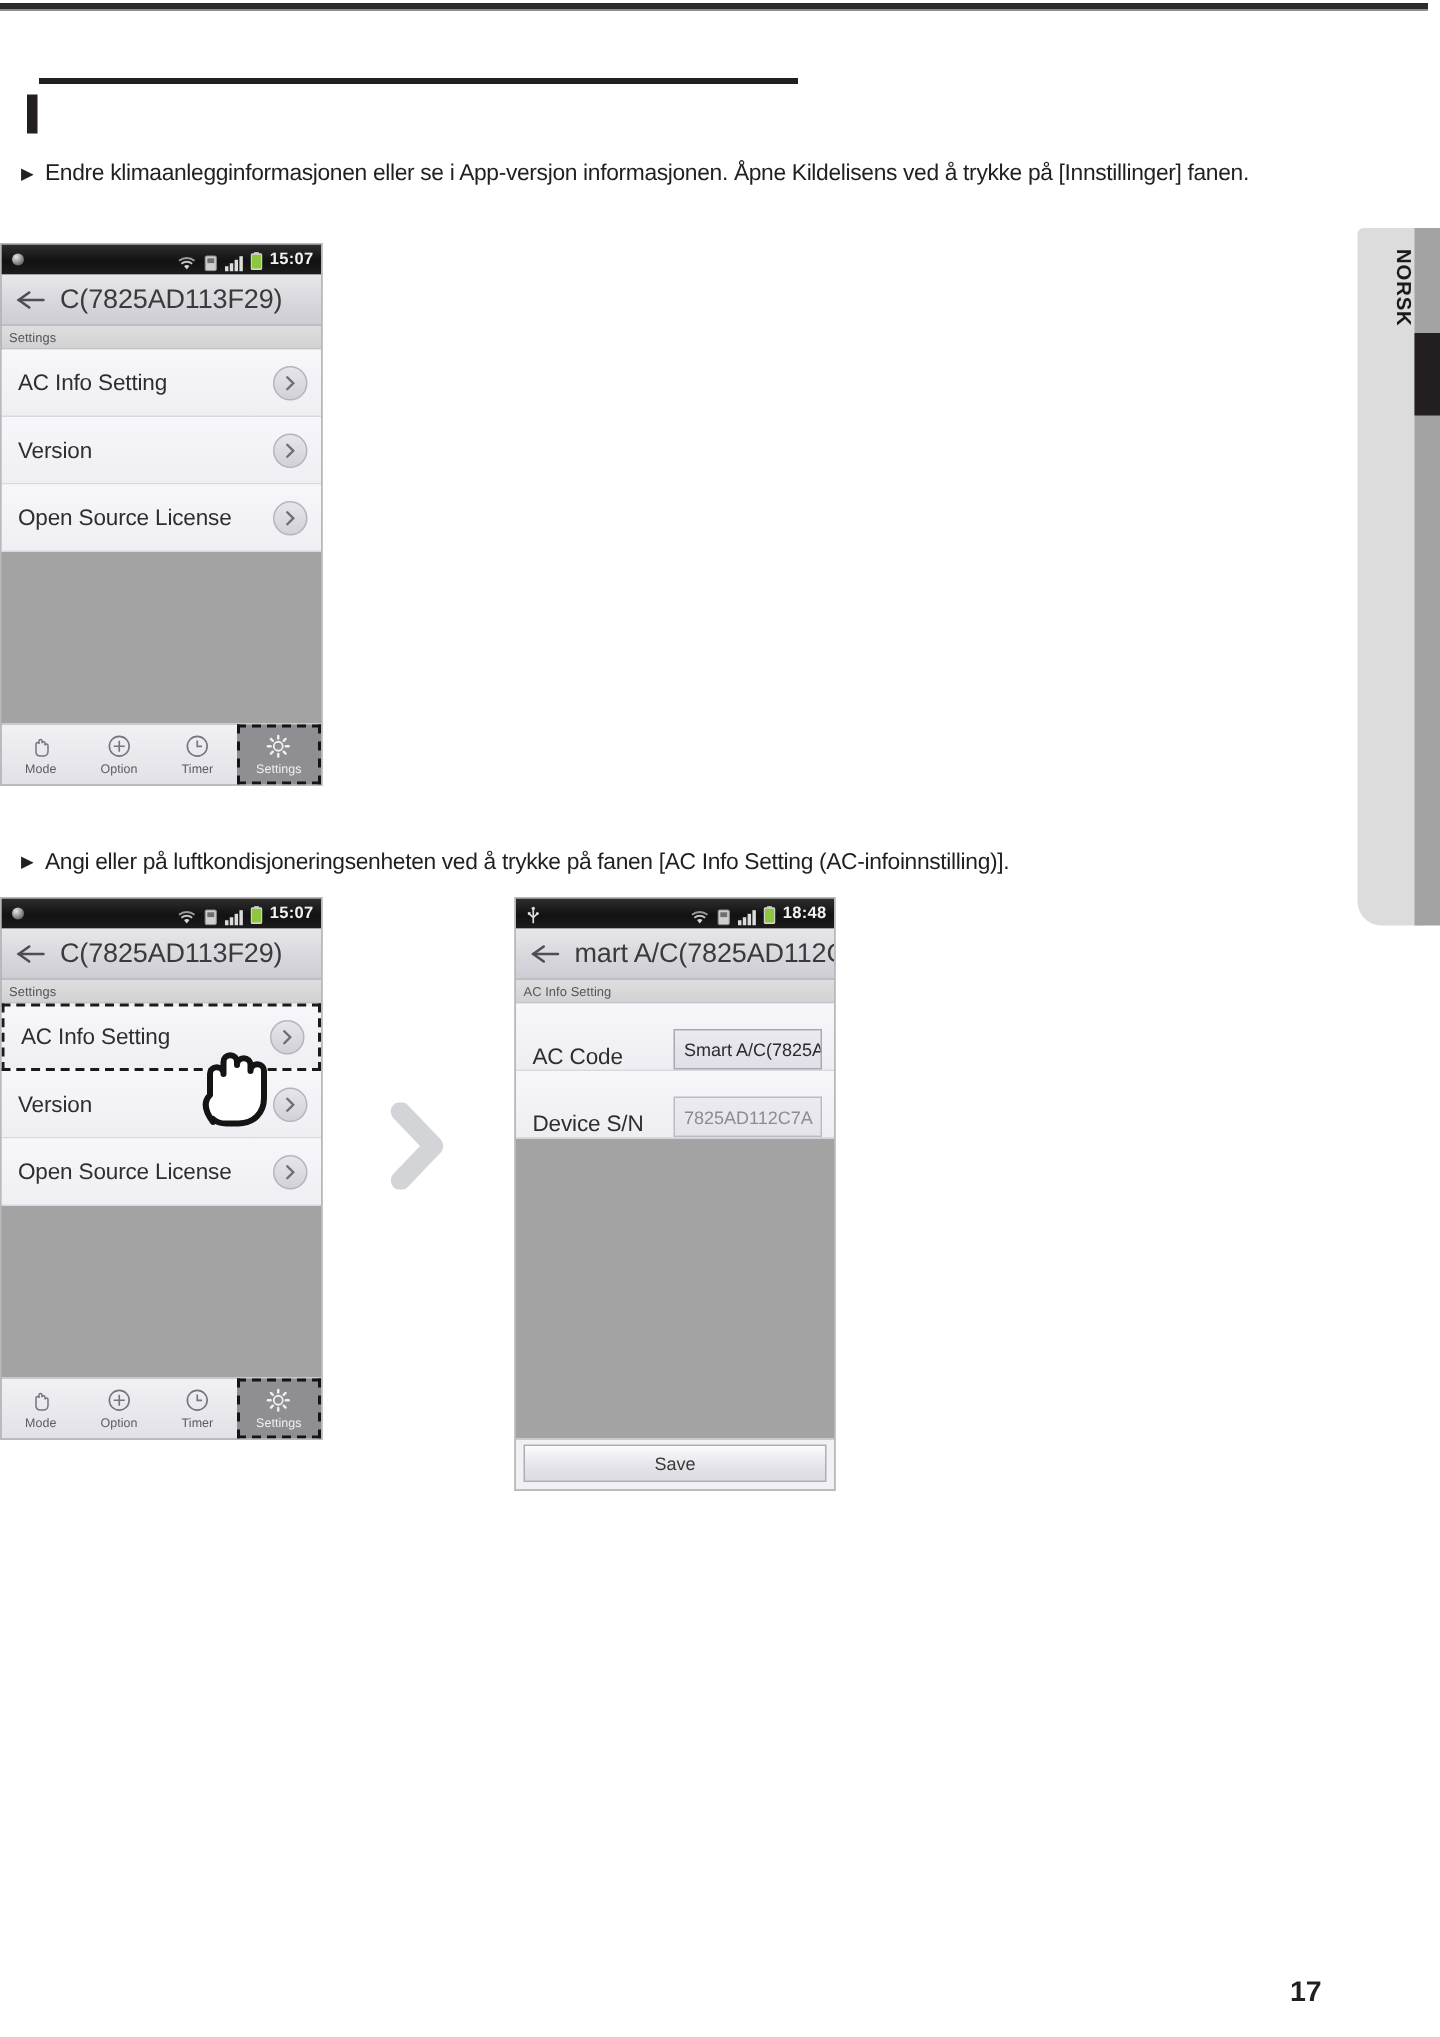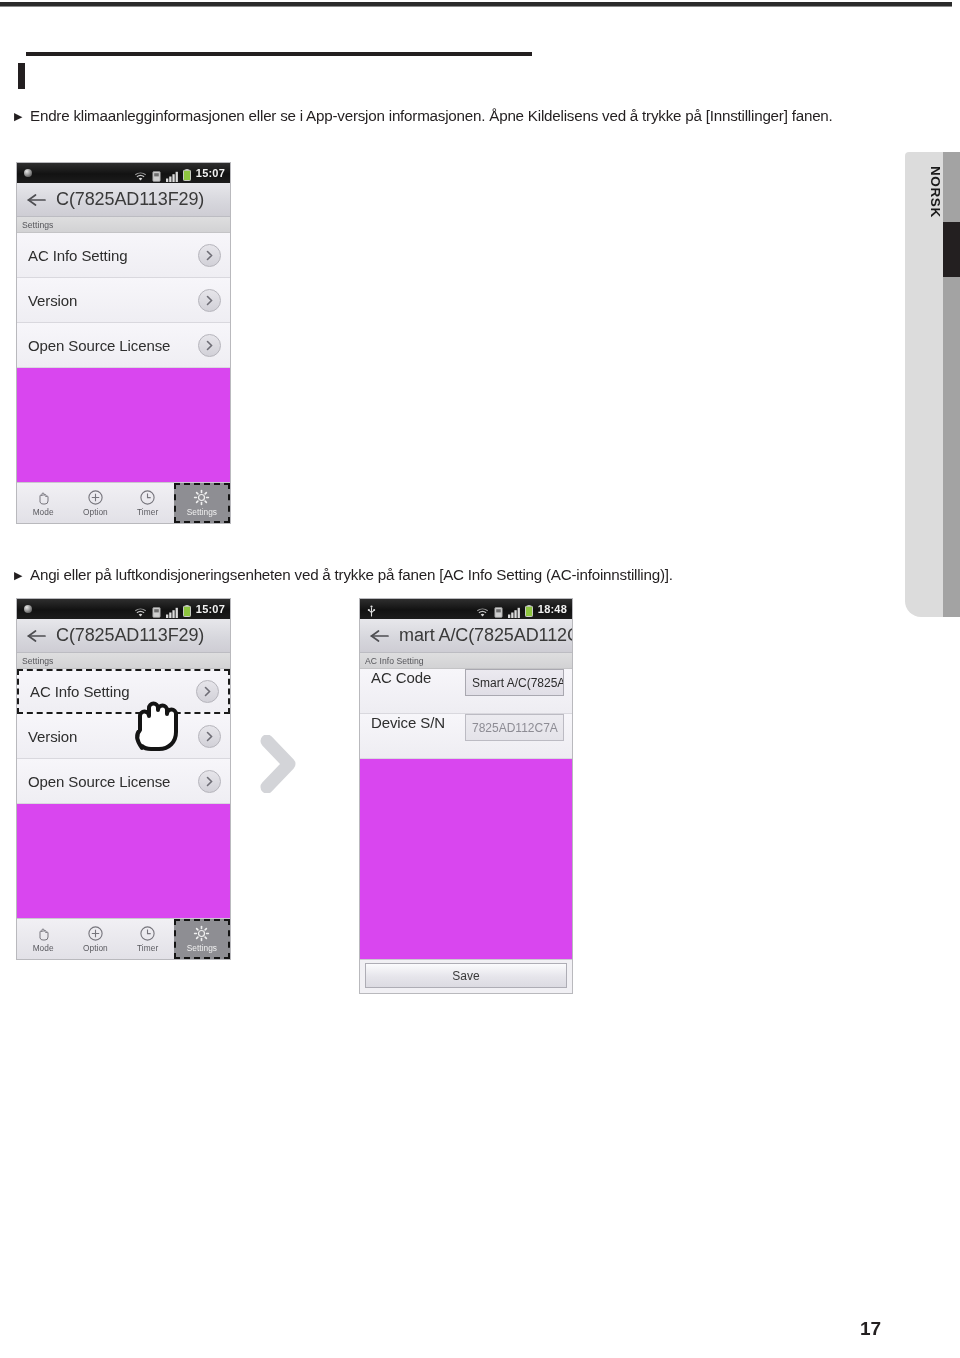--- a/index.html
+++ b/index.html
@@ -119,24 +119,23 @@
     position: absolute;
     left: 860px; top: 1318px;
     font-size: 19px;
     font-weight: bold;
     color: #231f20;
   }
 
   
   .phone {
     position: absolute;
-    background: #d946ef;
+    background: #a3a3a3;
     border: 1px solid #b9b9bd;
     overflow: hidden;
-    margin-left: 16px;
   }
   #phone-a { left: 0px;   top: 162px; width: 215px; height: 362px; }
   #phone-b { left: 0px;   top: 598px; width: 215px; height: 362px; }
   #phone-c { left: 343px; top: 598px; width: 214px; height: 396px; }
 
   
   .statusbar {
     position: relative;
     height: 20px;
     background: linear-gradient(#2e2e2e, #121212 55%, #1c1c1c);
@@ -261,21 +260,21 @@
   .tab.selected {
     background: #8e8e93;
     border: 2px dashed #141414;
   }
   .tab.selected .tab-label { color: #f0f0f0; }
 
   
   .form-row {
     height: 45px;
     display: flex;
-    align-items: flex-start;
+    align-items: flex-end;
     padding: 0 8px 0 11px;
     background: linear-gradient(#f7f6fa, #eeedf2);
     border-bottom: 1px solid #d9d8de;
   }
   .form-label {
     font-size: 15px;
     color: #2e2e2e;
     width: 94px;
     flex: 0 0 auto;
     letter-spacing: -0.1px;

